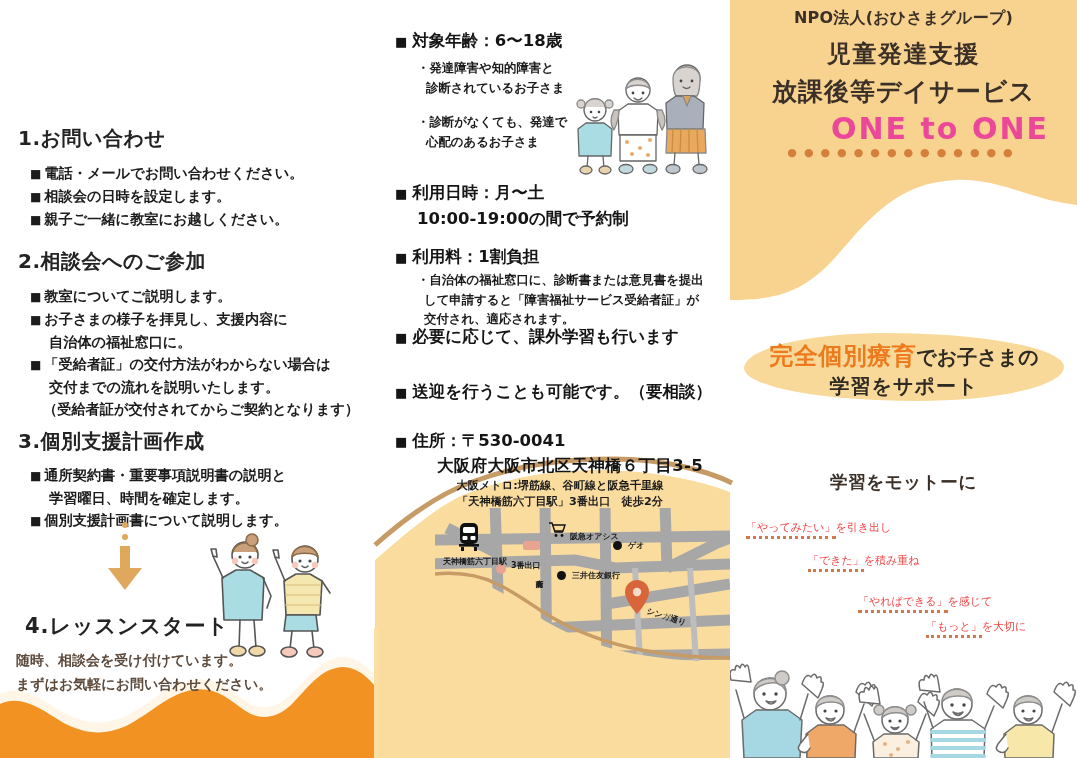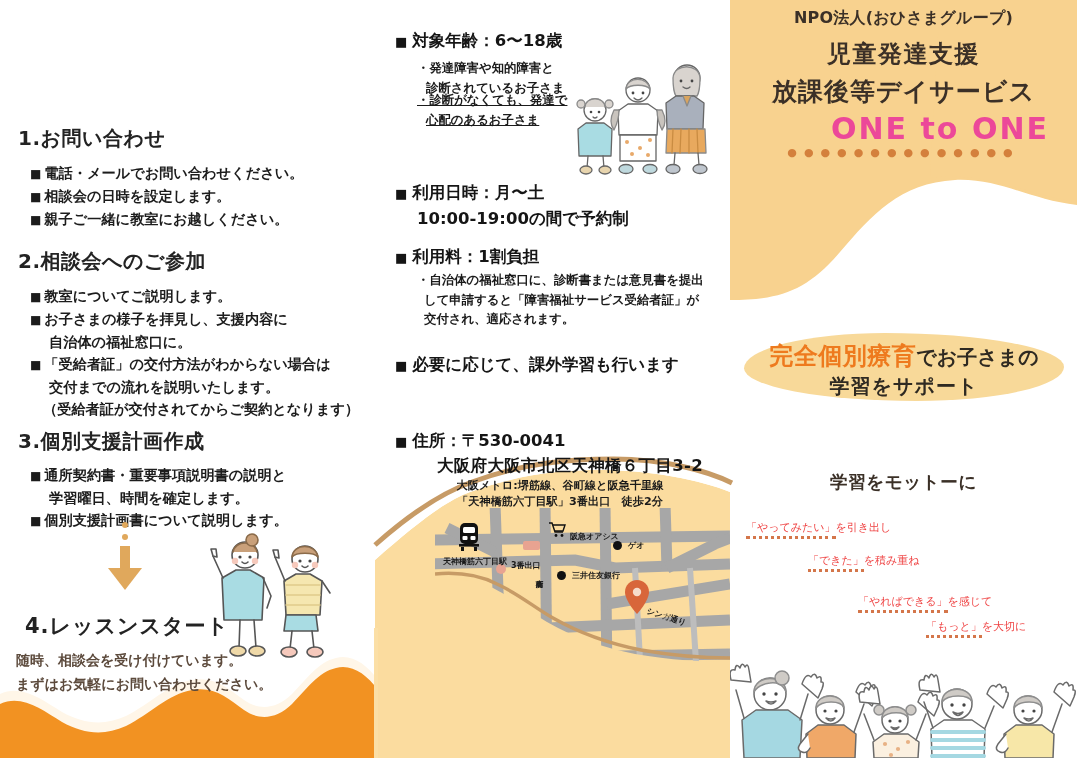--- a/index.html
+++ b/index.html
@@ -261,21 +261,21 @@
 
   <div class="col-mid">
 
     <div class="m-head" style="left:20px;top:30px;">
       <span class="mk">■</span><span>対象年齢：6〜18歳</span>
     </div>
     <div class="m-sub" style="left:42px;top:58px;">
       <div>・発達障害や知的障害と</div>
       <div style="padding-left:9px;">  診断されているお子さま</div>
     </div>
-    <div class="m-sub" style="left:42px;top:90px;text-decoration:underline;">
+    <div class="m-sub" style="left:42px;top:112px;">
       <div>・診断がなくても、発達で</div>
       <div style="padding-left:9px;">  心配のあるお子さま</div>
     </div>
 
     <svg class="bg-layer" style="left:195px;top:62px;width:150px;height:115px;" viewBox="0 0 150 115">
       <g stroke="#666" stroke-width="1.3" fill="#fff" stroke-linecap="round" stroke-linejoin="round">
 
         <path d="M14,48 a11,11 0 1,1 22,0 a11,11 0 1,1 -22,0"></path>
         <path d="M15,45 c1,-11 19,-11 20,0" fill="#D9D4CF" stroke="#8a8a8a"></path>
         <circle cx="11" cy="42" r="4" fill="#D9D4CF" stroke="#8a8a8a"></circle>
@@ -332,29 +332,32 @@
 
     <div class="m-head" style="left:20px;top:246px;">
       <span class="mk">■</span><span>利用料：1割負担</span>
     </div>
     <div class="m-sub" style="left:42px;top:270px;">
       <div>・自治体の福祉窓口に、診断書または意見書を提出</div>
       <div style="padding-left:7px;">して申請すると「障害福祉サービス受給者証」が</div>
       <div style="padding-left:7px;">交付され、適応されます。</div>
     </div>
 
-    <div class="m-head" style="left:20px;top:354px;text-align:center;">
+    <div class="m-head" style="left:20px;top:326px;text-align:center;">
       <span class="mk">■</span><span>必要に応じて、課外学習も行います</span>
     </div>
 
+    <div class="m-head" style="left:20px;top:381px;">
+      <span class="mk">■</span><span>送迎を行うことも可能です。（要相談）</span>
+    </div>
 
     <div class="m-head" style="left:20px;top:430px;">
       <span class="mk">■</span><span>住所：〒530-0041</span>
     </div>
-    <div class="addr-big" style="left:62px;top:455px;">大阪府大阪市北区天神橋６丁目3-2</div>
+    <div class="addr-big" style="left:62px;top:455px;">大阪府大阪市北区天神橋６丁目3-5</div>
     <div class="addr-small" style="left:35px;top:478px;width:300px;">大阪メトロ:堺筋線、谷町線と阪急千里線</div>
     <div class="addr-small" style="left:35px;top:494px;width:300px;">「天神橋筋六丁目駅」3番出口　徒歩2分</div>
 
     <div class="map">
       <svg style="position:absolute;left:0;top:0;width:295px;height:170px;" viewBox="0 0 295 170" aria-hidden="true">
         <g stroke="#A7A7A7" stroke-width="11" fill="none" stroke-linecap="butt">
           <path d="M-5,32 L295,28"></path>
           <path d="M-5,56 L140,52 L180,60 L295,56"></path>
           <path d="M60,-5 L66,170"></path>
           <path d="M110,-5 L112,170"></path>

